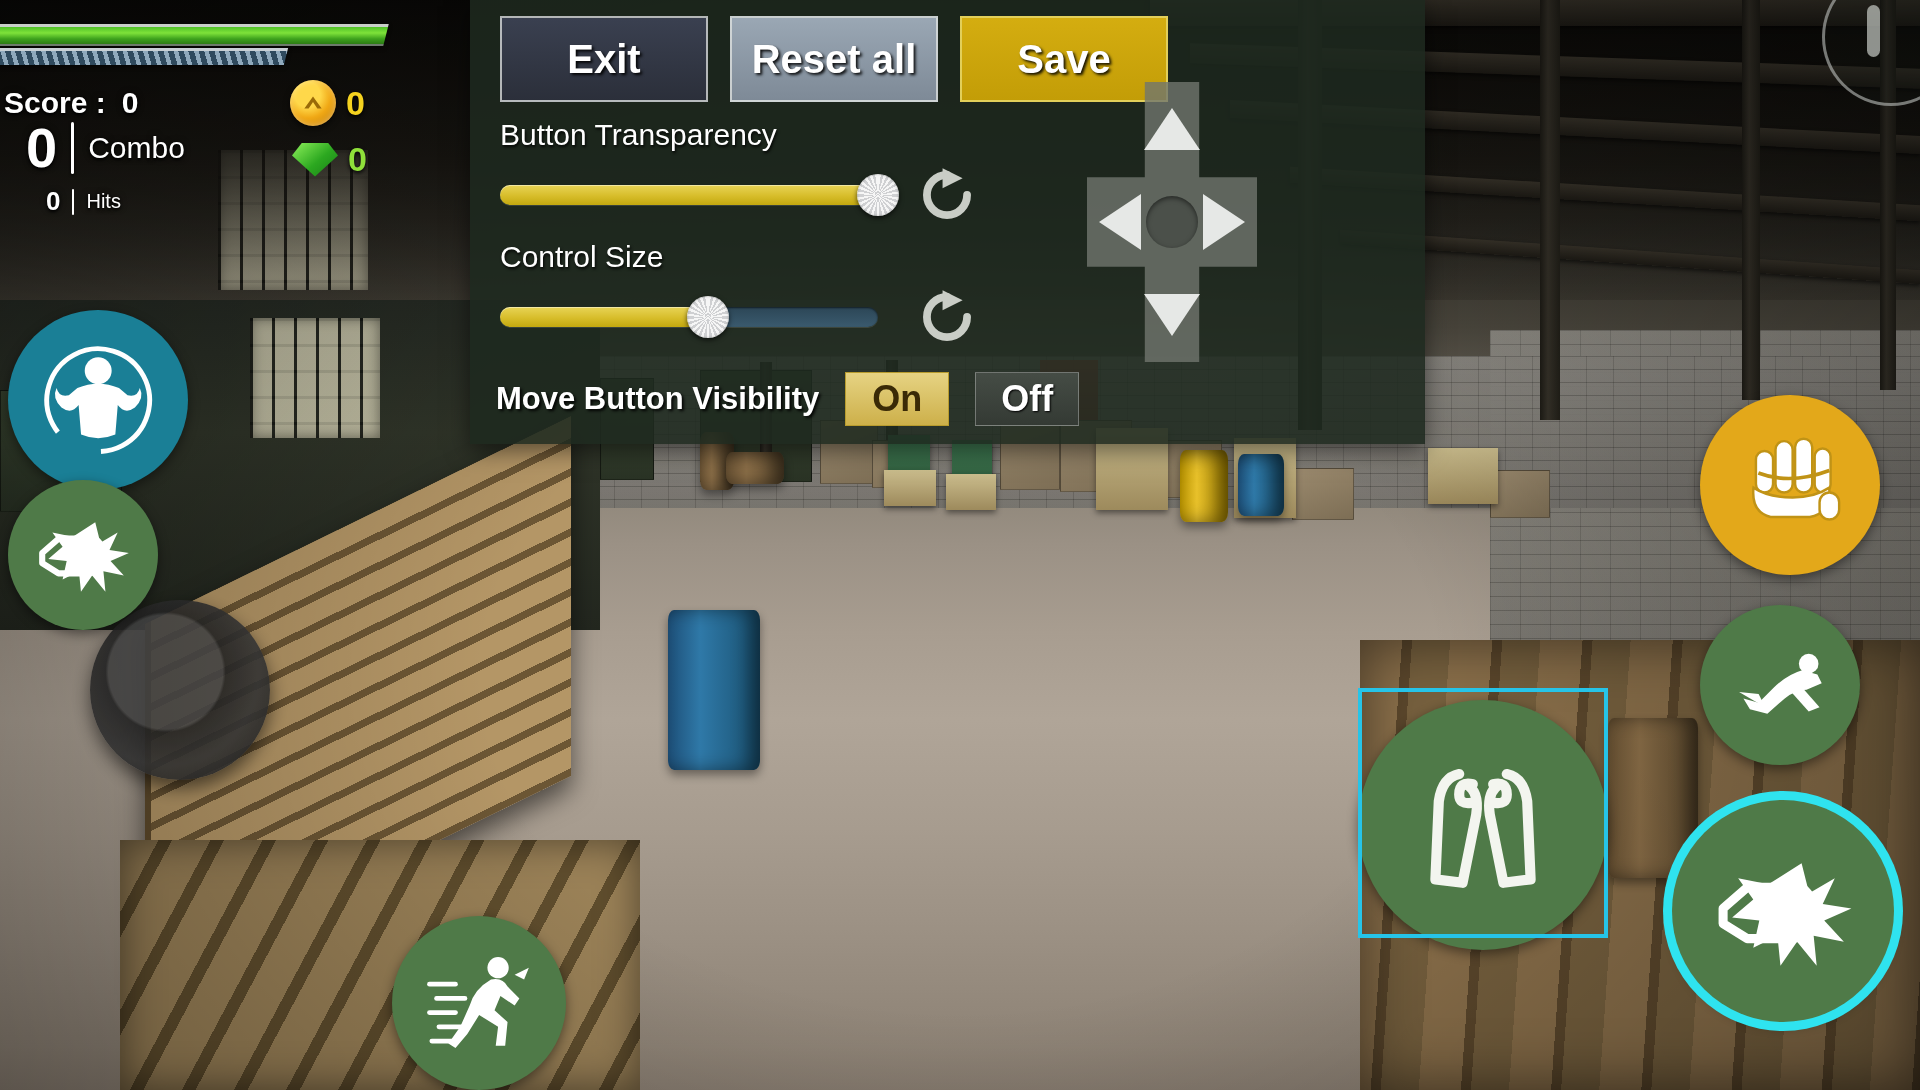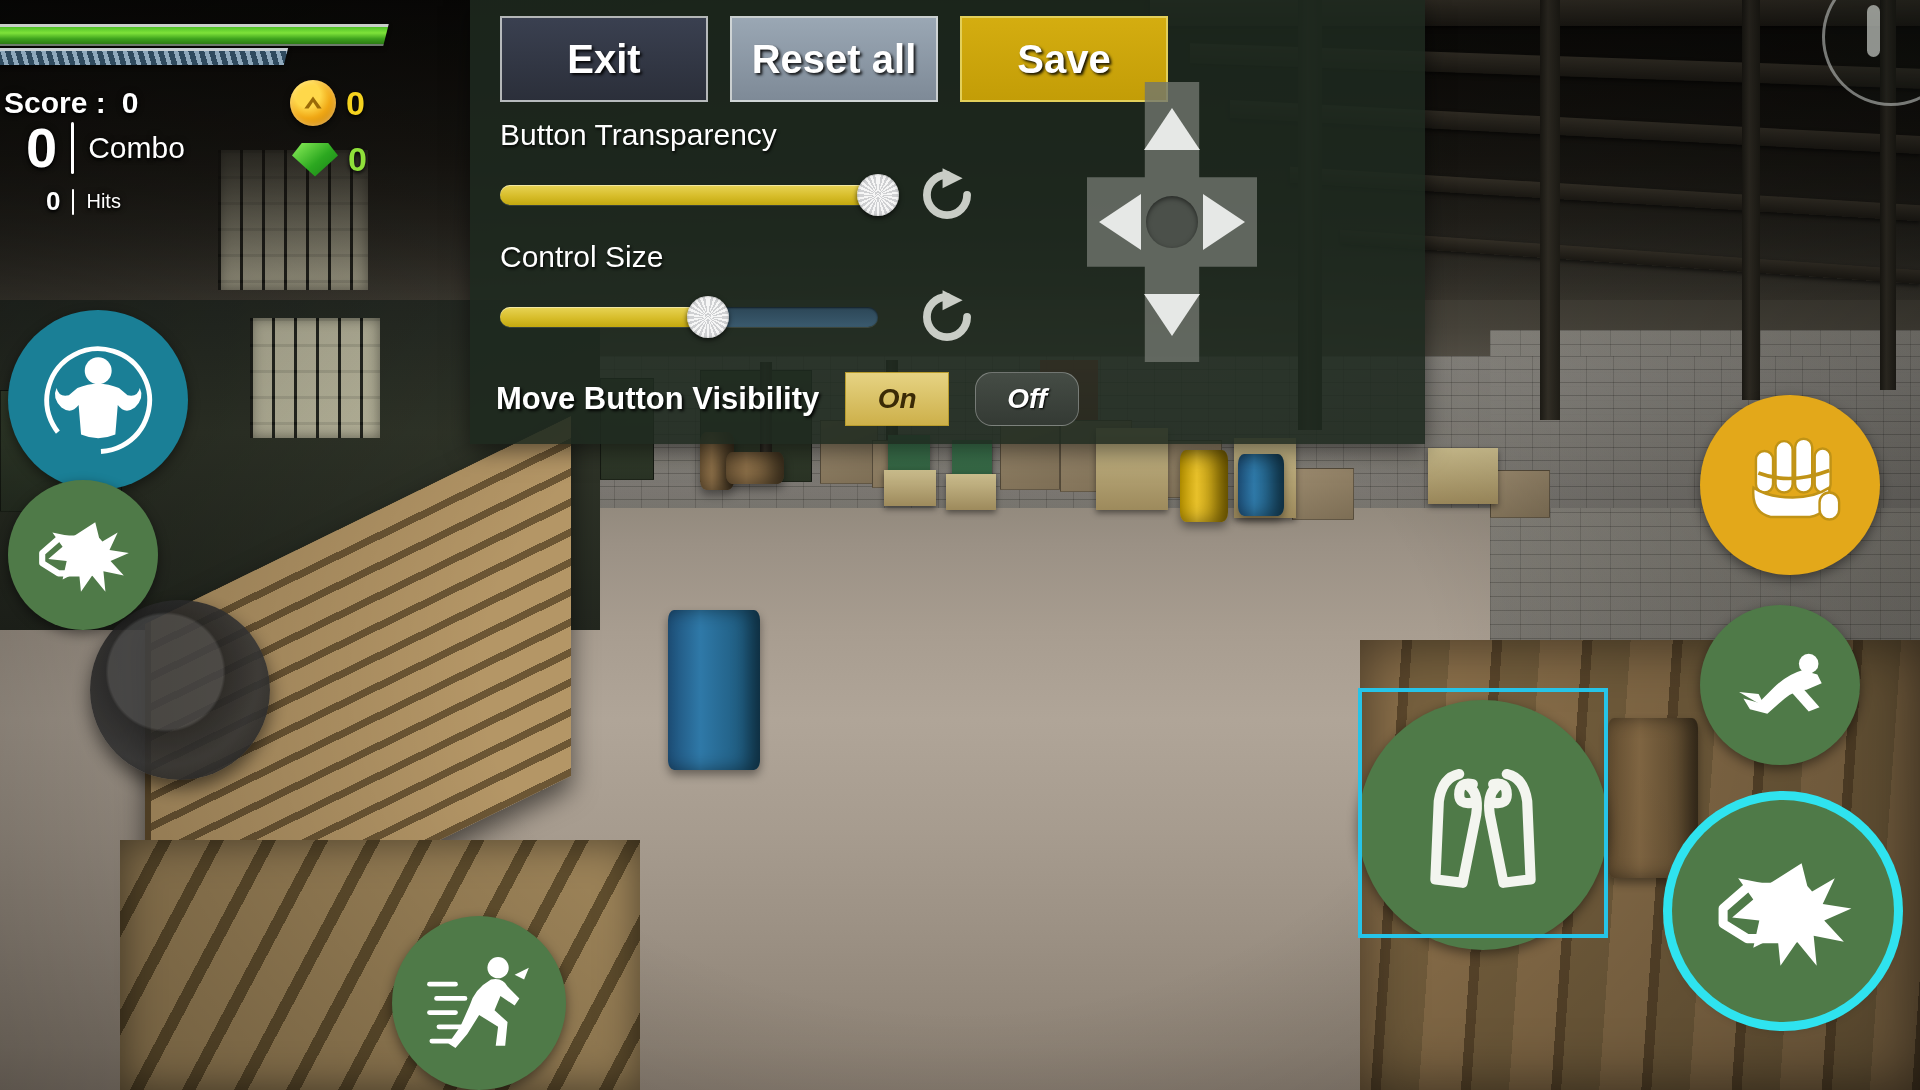--- a/index.html
+++ b/index.html
@@ -247,26 +247,25 @@
     display:flex; align-items:center; gap:26px;
     padding-left:26px; margin-top:26px;
   }
   #visibility-label {
     color:#fff; font-size:31px; font-weight:bold;
     text-shadow: 2px 2px 3px rgba(0,0,0,.9);
   }
   .toggle-btn {
     min-width:102px; height:52px;
     display:flex; align-items:center; justify-content:center;
-    font-size:28px; font-weight:bold; cursor:pointer;
+    font-size:36px; font-weight:bold; cursor:pointer;
     border:1px solid rgba(255,255,255,.3);
-    font-style:italic;
   }
   #toggle-on  { background: linear-gradient(to bottom,#e6d383,#cdb04a); color:#3a2a06; border-color:#b89b2d; }
-  #toggle-off { background: linear-gradient(to bottom,#454c45,#343a34); color:#fff; text-shadow:1px 1px 2px #000;border-radius:17px; }
+  #toggle-off { background: linear-gradient(to bottom,#454c45,#343a34); color:#fff; text-shadow:1px 1px 2px #000; }
 
   
   #dpad {
     position:absolute; left:1087px; top:82px; width:170px; height:280px;
   }
   #dpad .cross {
     position:absolute; inset:0;
     background: rgba(112,117,110,.80);
     clip-path: polygon(34% 0, 66% 0, 66% 34%, 100% 34%, 100% 66%, 66% 66%, 66% 100%, 34% 100%, 34% 66%, 0 66%, 0 34%, 34% 34%);
     border-radius:10px;

